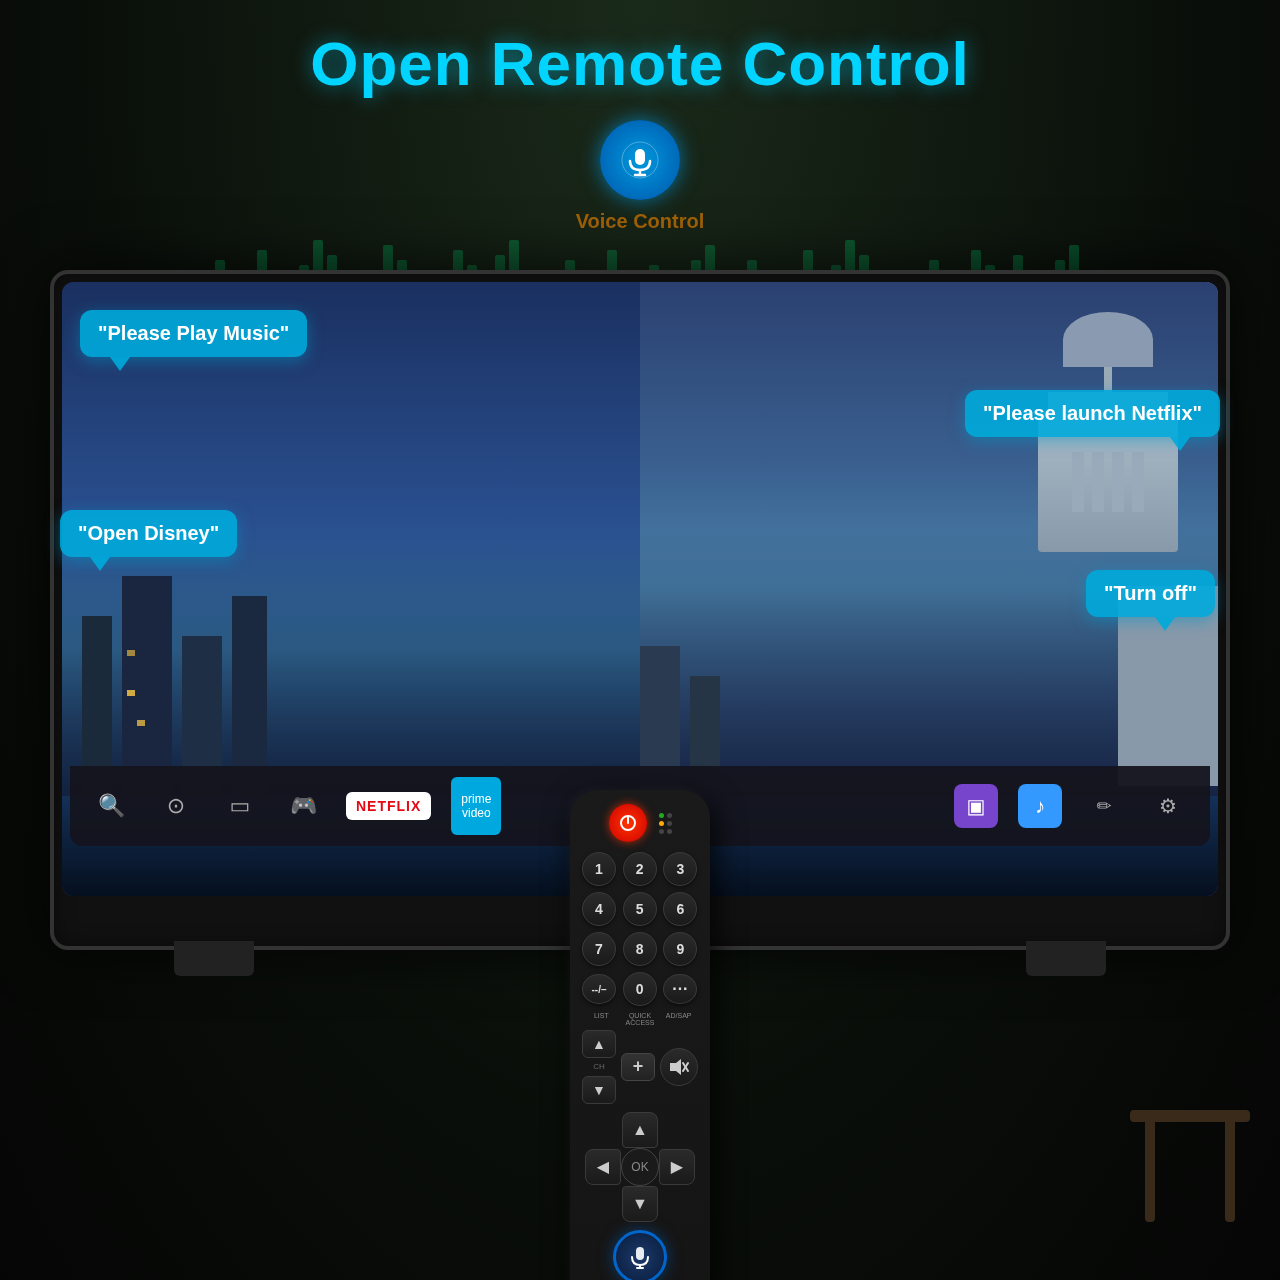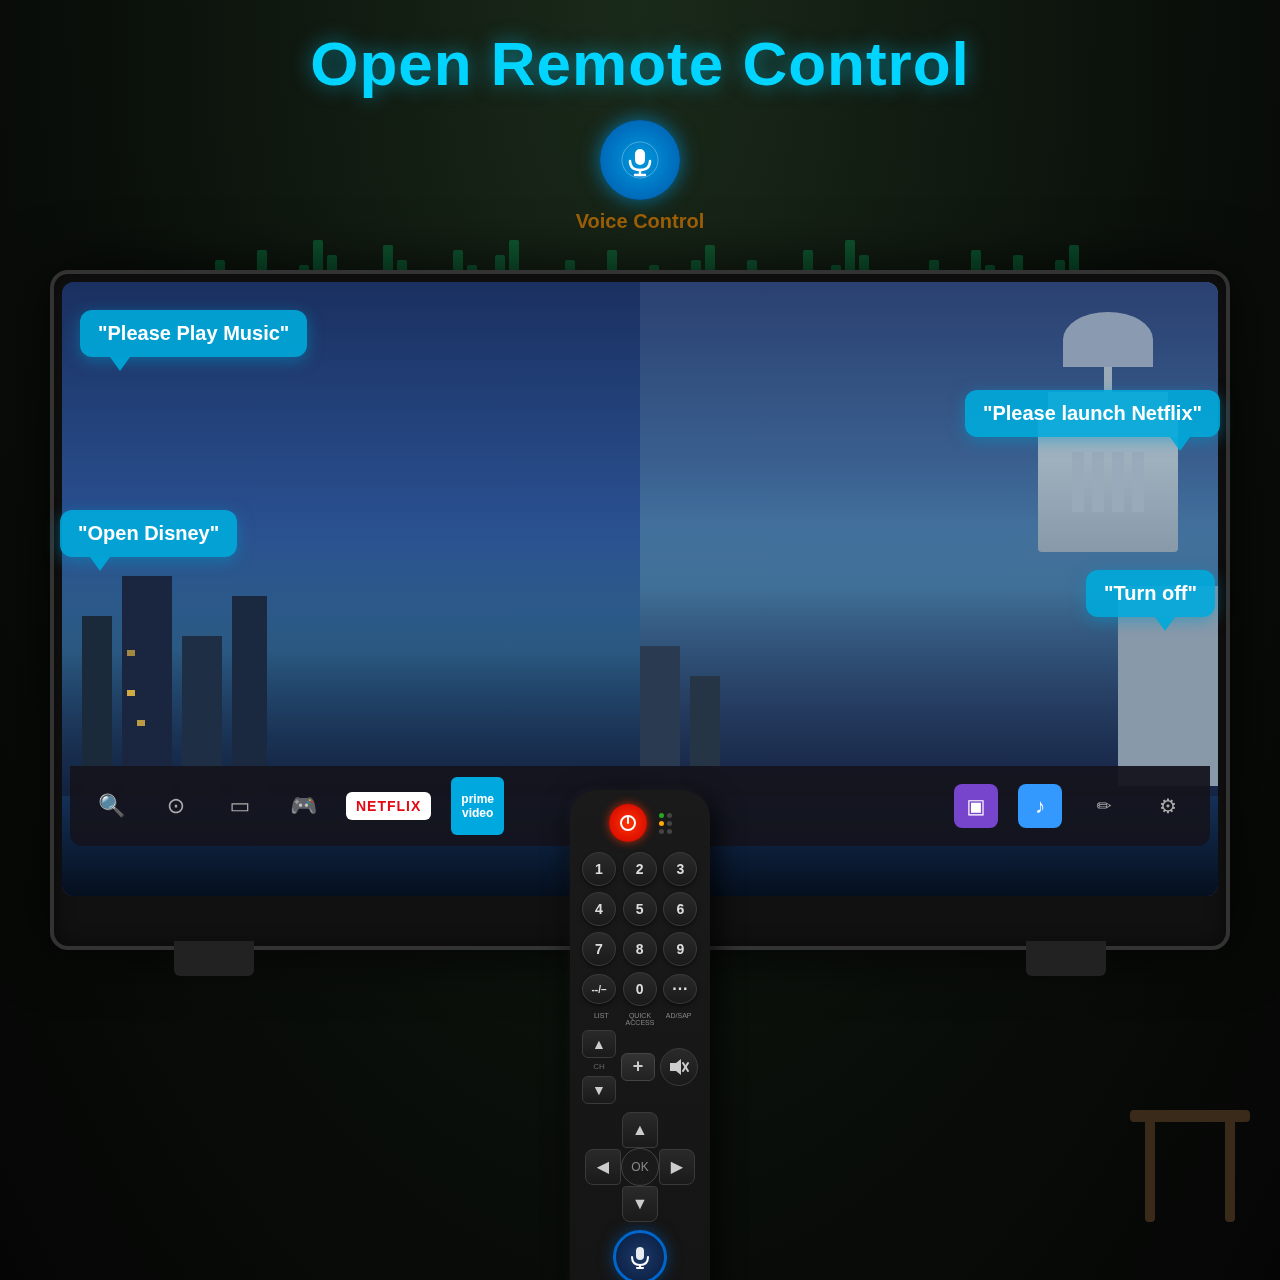--- a/index.html
+++ b/index.html
@@ -168,21 +168,21 @@
       font-size: 14px;
       font-weight: 900;
       color: #e50914;
       letter-spacing: 1px;
     }
     .prime-badge {
       background: #00a8e0;
       border-radius: 6px;
       padding: 15px 10px;
       font-size: 12px;
-      font-weight: 700;
+      font-weight: 400;
       color: #fff;
       line-height: 1.2;
       text-align: center;
     }
     .purple-app {
       width: 44px;
       height: 44px;
       background: #7744cc;
       border-radius: 8px;
       display: flex;

